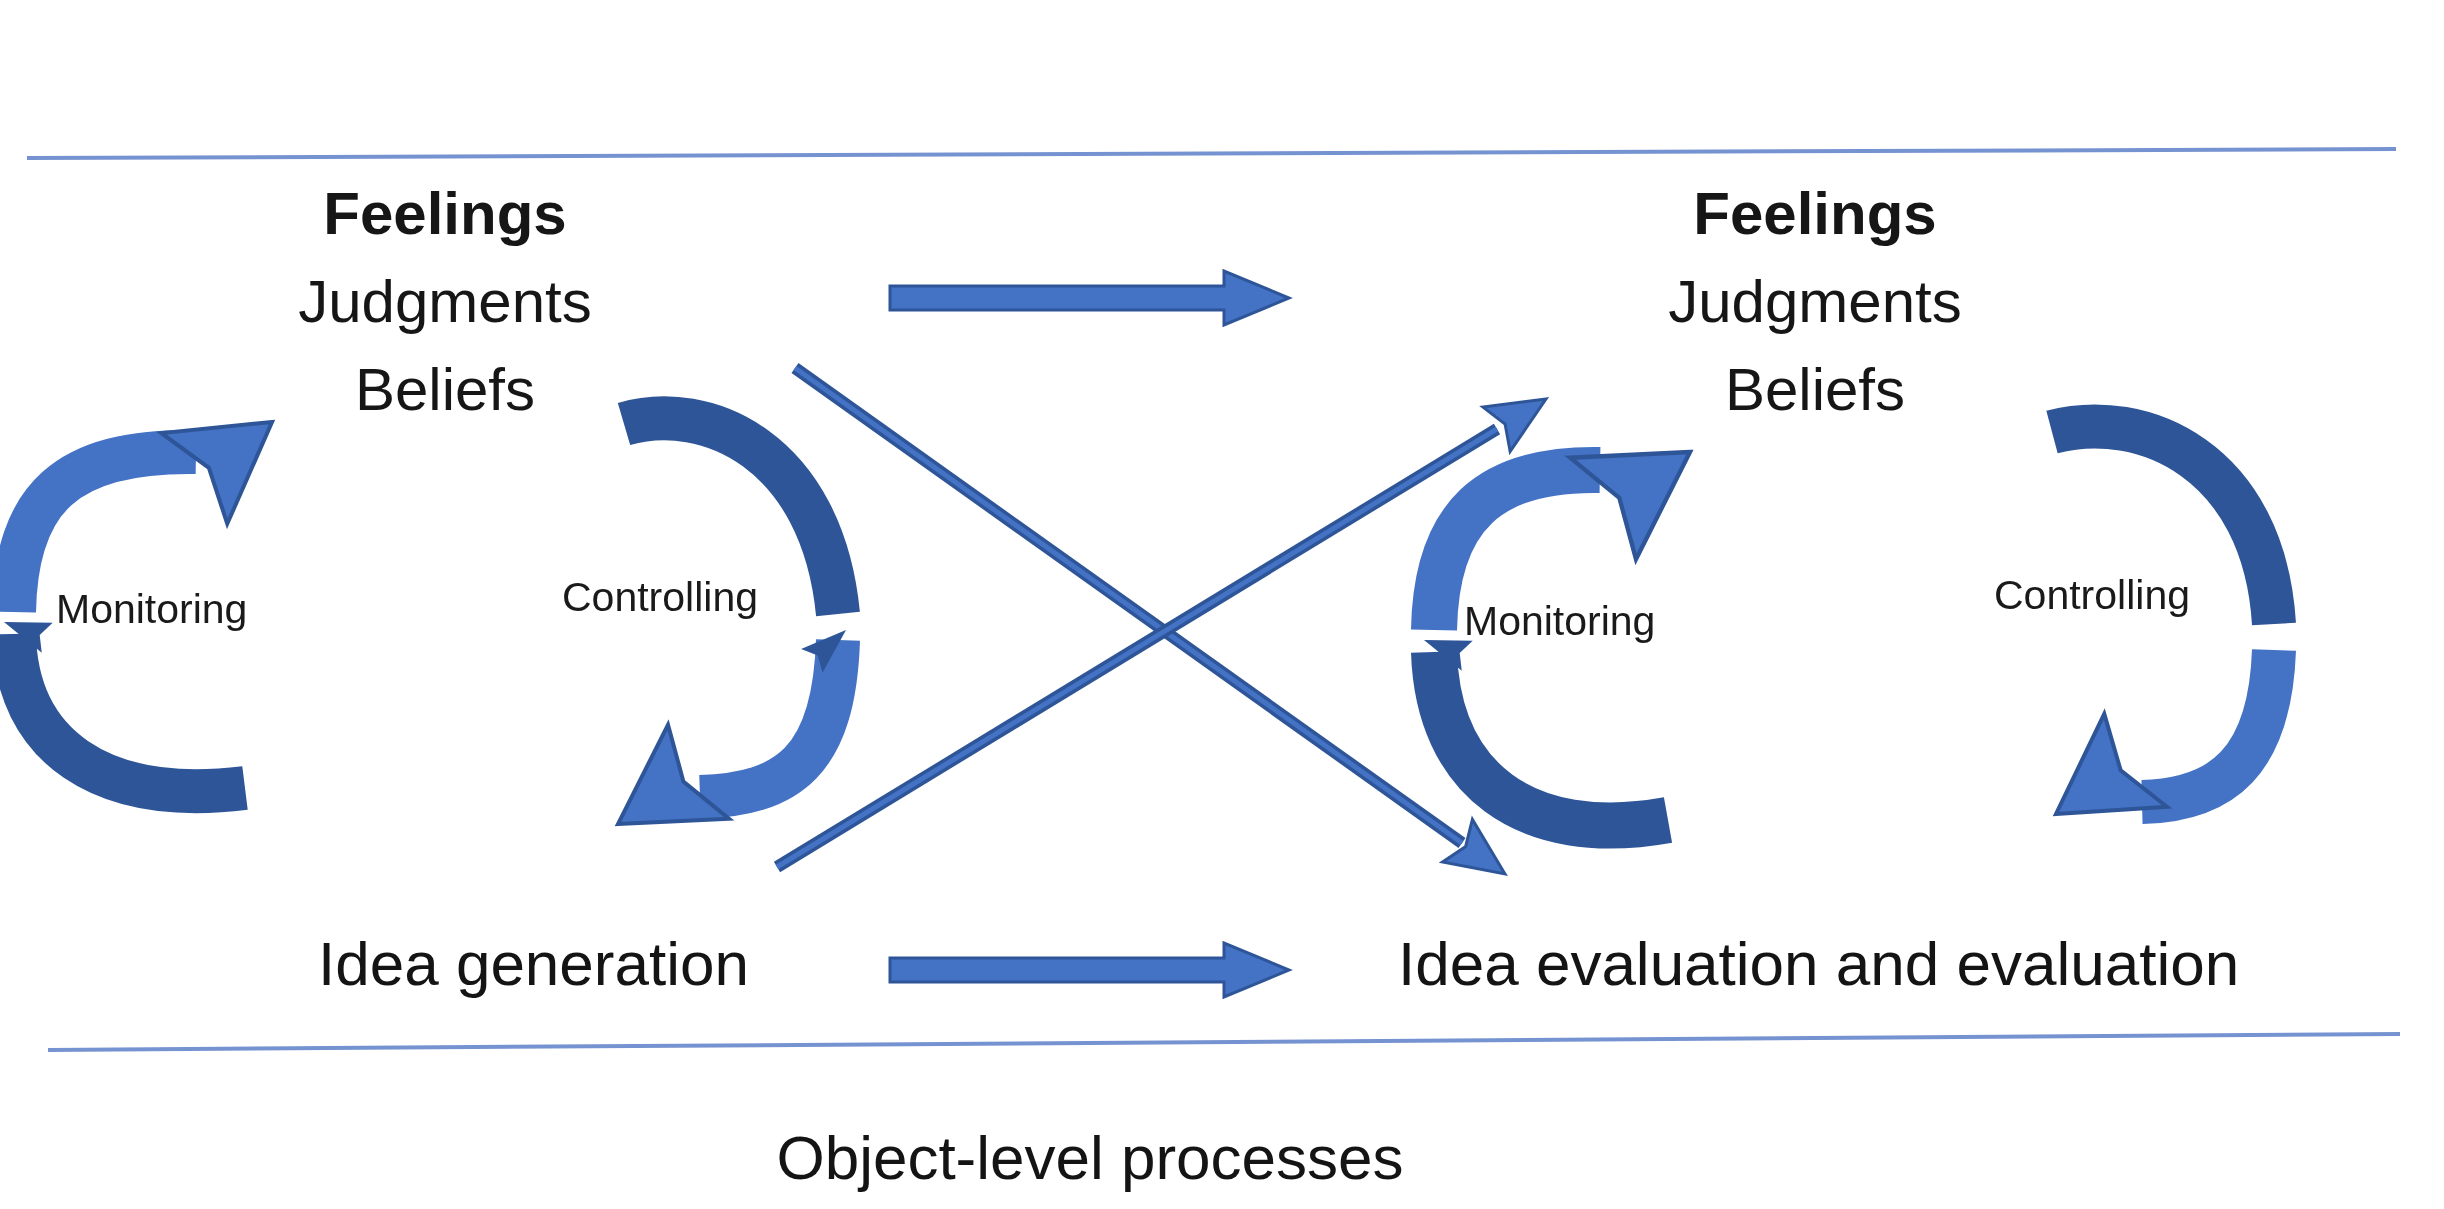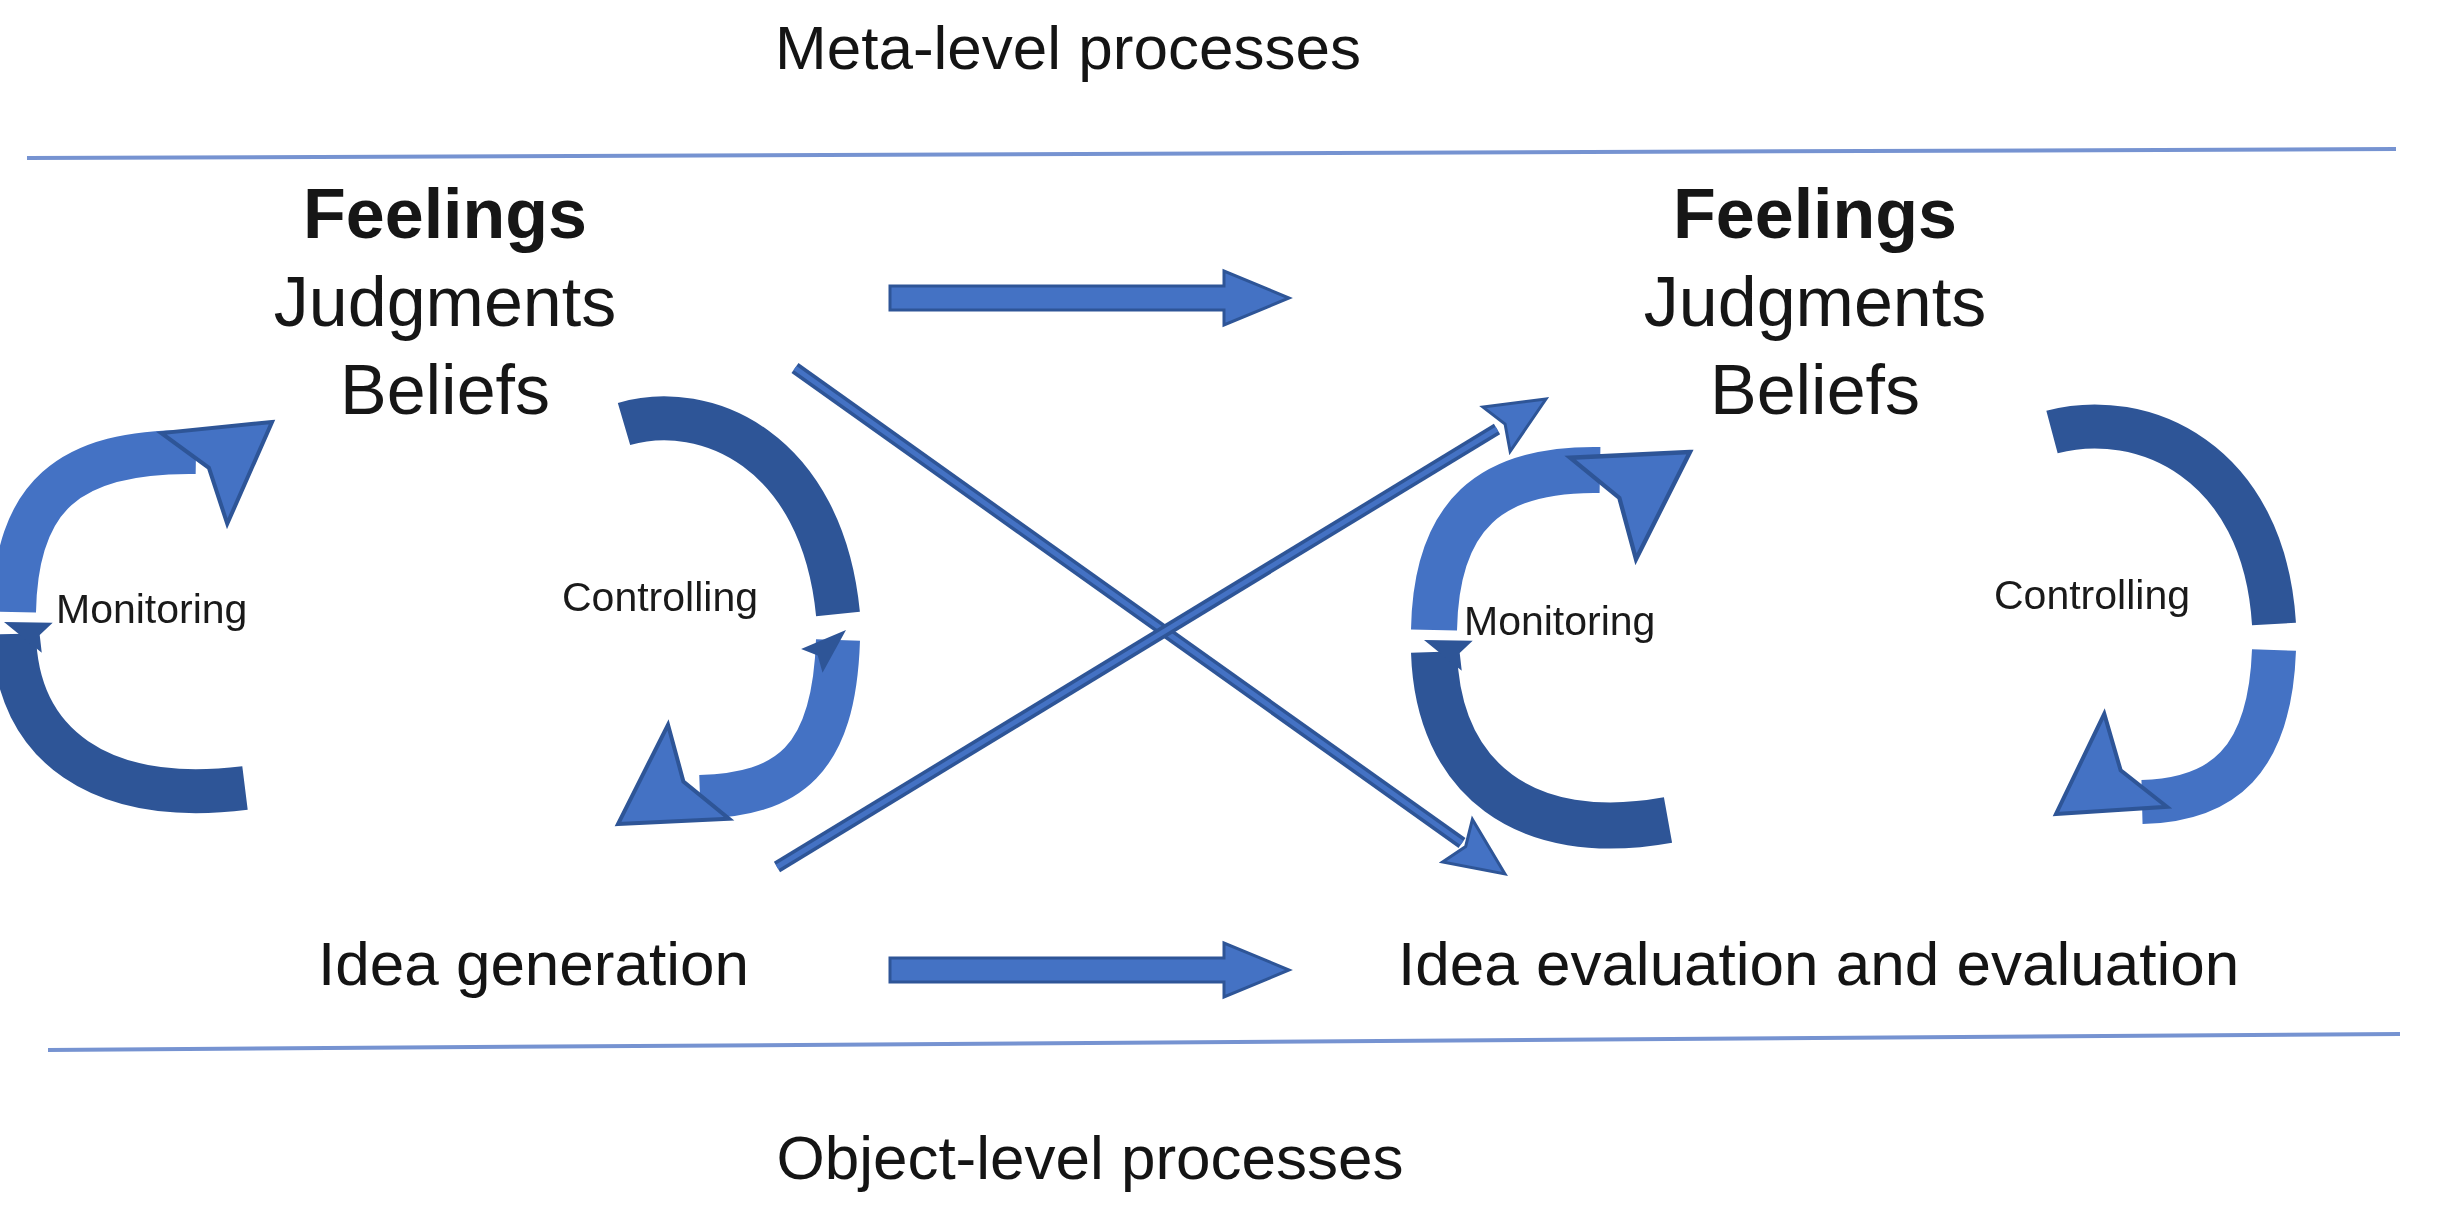--- a/index.html
+++ b/index.html
@@ -14,21 +14,21 @@
   .abs{position:absolute;}
   .title{
     font-size:62px;
     text-align:center;
     white-space:nowrap;
     color:#141414;
   }
   .state-stack{
     width:420px;
     text-align:center;
-    font-size:70px;
+    font-size:60px;
     line-height:88px;
     white-space:nowrap;
   }
   .state-stack .first{font-weight:bold;}
   .cycle-label{
     font-size:41px;
     white-space:nowrap;
     color:#1a1a1a;
   }
   .object-label{
@@ -109,21 +109,20 @@
 
     <g>
       <path d="M 2052 432 C 2142 408, 2264 460, 2274 624" stroke="#2E5597" stroke-width="44" fill="none"></path>
       <path d="M 2274 650 C 2270 762, 2222 800, 2142 802" stroke="#4472C4" stroke-width="44" fill="none"></path>
       <g transform="translate(2056,814) rotate(146)">
         <path d="M 0 0 L -96 -56 L -78 0 L -96 56 Z" fill="#4472C4" stroke="#2E5597" stroke-width="4"></path>
       </g>
     </g>
   </svg>
 
-  <div class="abs title" style="left:568px;top:12px;width:1000px;">Meta-level processes</div>
 
   <div class="abs title" style="left:590px;top:1122px;width:1000px;">Object-level processes</div>
 
   <div class="abs state-stack" style="left:235px;top:170px;">
     <div class="first">Feelings</div>
     <div>Judgments</div>
     <div>Beliefs</div>
   </div>
 
   <div class="abs state-stack" style="left:1605px;top:170px;">

